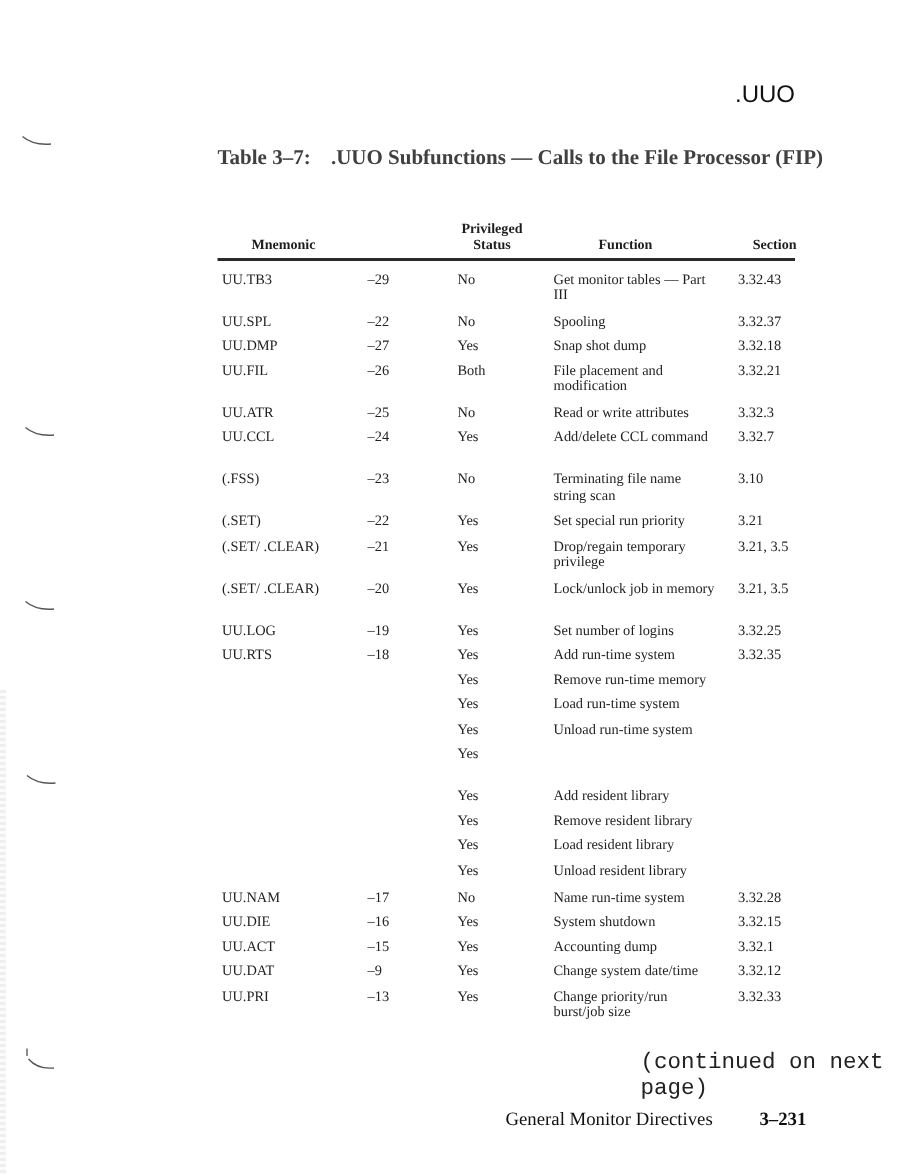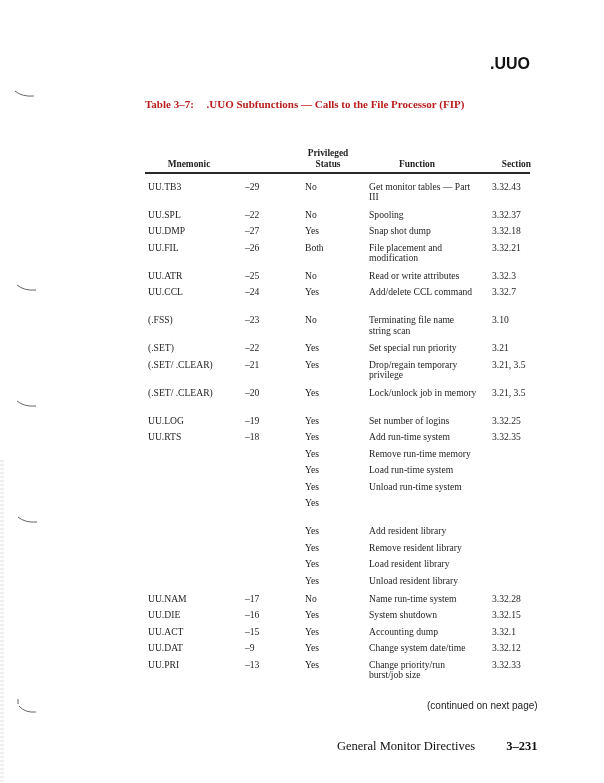--- a/index.html
+++ b/index.html
@@ -13,32 +13,32 @@
       position: relative;
       overflow: hidden;
       font-family: "DejaVu Serif", "Liberation Serif", serif;
       color: #1a1a1a;
     }
     .running-head {
       position: absolute;
       right: 74px;
       top: 55px;
       font-family: "Liberation Sans", "DejaVu Sans", sans-serif;
-      font-weight: bold;
+      font-weight: normal;
       font-size: 16px;
       color: #111;
     }
     .table-title {
       position: absolute;
       left: 145px;
       top: 98px;
       font-family: "Liberation Serif", serif;
       font-weight: bold;
-      font-size: 11px;
-      color: #b91c1c;
+      font-size: 14px;
+      color: #404040;
       white-space: nowrap;
     }
     .table-title .num { margin-right: 10px; }
 
     .tbl {
       position: absolute;
       left: 145px;
       top: 122px;
       width: 385px;
       font-family: "Liberation Serif", serif;
@@ -82,22 +82,22 @@
     .row .mn { left: 3px; width: 70px; }
     .row .code { left: 100px; width: 30px; }
     .row .priv { left: 160px; width: 40px; }
     .row .func { left: 224px; width: 108px; }
     .row .sec { left: 347px; width: 50px; white-space: nowrap; }
 
     .continued {
       position: absolute;
       left: 427px;
       top: 700px;
-      font-family: Liberation Sans, sans-serif;
-      font-size: 10px;
+      font-family: Liberation Mono, monospace;
+      font-size: 15px;
       color: #222;
     }
     .footer {
       position: absolute;
       top: 739px;
       left: 337px;
       font-family: "Liberation Serif", serif;
       font-size: 12.5px;
       color: #111;
       white-space: nowrap;

